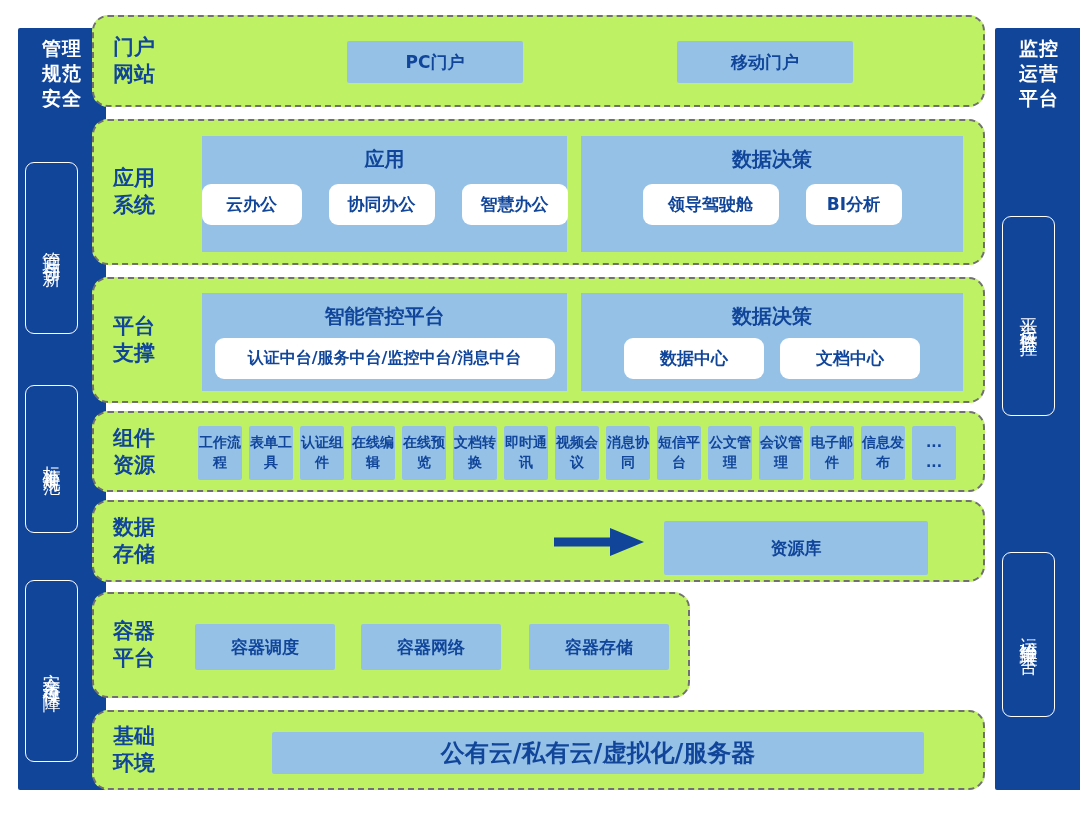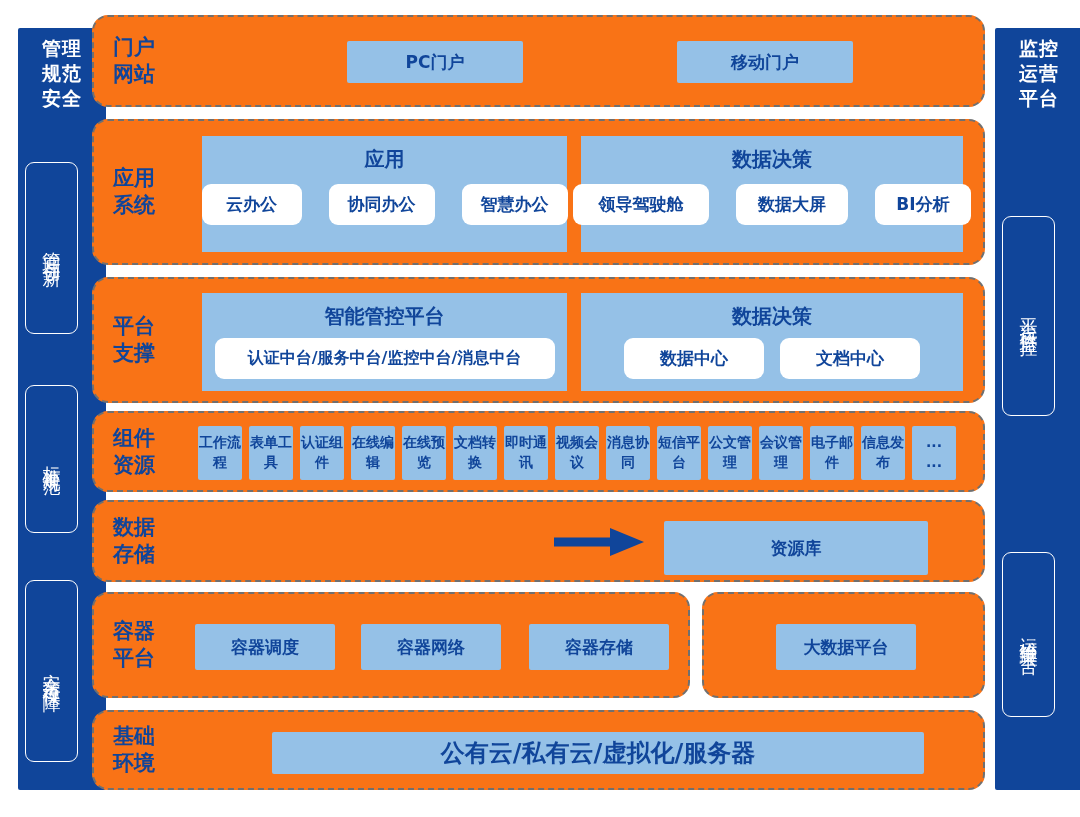--- a/index.html
+++ b/index.html
@@ -32,21 +32,21 @@
     color:#fff;font-size:18px;font-weight:normal;
     writing-mode:vertical-rl;text-orientation:upright;
     display:flex;align-items:center;justify-content:center;
     letter-spacing:4px;
   }
 
   
   .row{
     position:absolute;
     border:2px dashed var(--dash-gray);border-radius:16px;
-    background:#f97316;
+    background:#bef264;
   }
   .row-label{
     position:absolute;left:19px;top:50%;transform:translateY(-50%);
     color:var(--navy);font-weight:bold;font-size:21px;line-height:1.3;
     white-space:pre-line;
   }
 
   
   .bluebox{
     position:absolute;background:var(--light-blue);
@@ -121,21 +121,20 @@
         <div class="pill" style="width:100px">云办公</div>
         <div class="pill" style="width:106px">协同办公</div>
         <div class="pill" style="width:106px">智慧办公</div>
       </div>
     </div>
 
     <div class="panel" style="left:487px;top:15px;width:382px;height:116px">
       <div class="panel-title">数据决策</div>
       <div class="pill-row">
         <div class="pill" style="width:136px">领导驾驶舱</div>
-        <div class="pill" style="width:112px">数据大屏</div>
         <div class="pill" style="width:96px">BI分析</div>
       </div>
     </div>
   </div>
 
   <div class="row" style="left:92px;top:277px;width:893px;height:126px">
     <div class="row-label">平台
 支撑</div>
 
     <div class="panel" style="left:108px;top:14px;width:365px;height:98px">
@@ -190,23 +189,20 @@
   </div>
 
   <div class="row" style="left:92px;top:592px;width:598px;height:106px">
     <div class="row-label">容器
 平台</div>
     <div class="bluebox" style="left:101px;top:30px;width:140px;height:46px">容器调度</div>
     <div class="bluebox" style="left:267px;top:30px;width:140px;height:46px">容器网络</div>
     <div class="bluebox" style="left:435px;top:30px;width:140px;height:46px">容器存储</div>
   </div>
 
-  <div class="row" style="left:702px;top:592px;width:283px;height:106px">
-    <div class="bluebox" style="left:72px;top:30px;width:140px;height:46px">大数据平台</div>
-  </div>
 
   <div class="row" style="left:92px;top:710px;width:893px;height:80px">
     <div class="row-label">基础
 环境</div>
     <div class="bluebox infra-box" style="left:178px;top:20px;width:652px;height:42px">公有云/私有云/虚拟化/服务器</div>
   </div>
 
 </div>
 
 </body></html>

